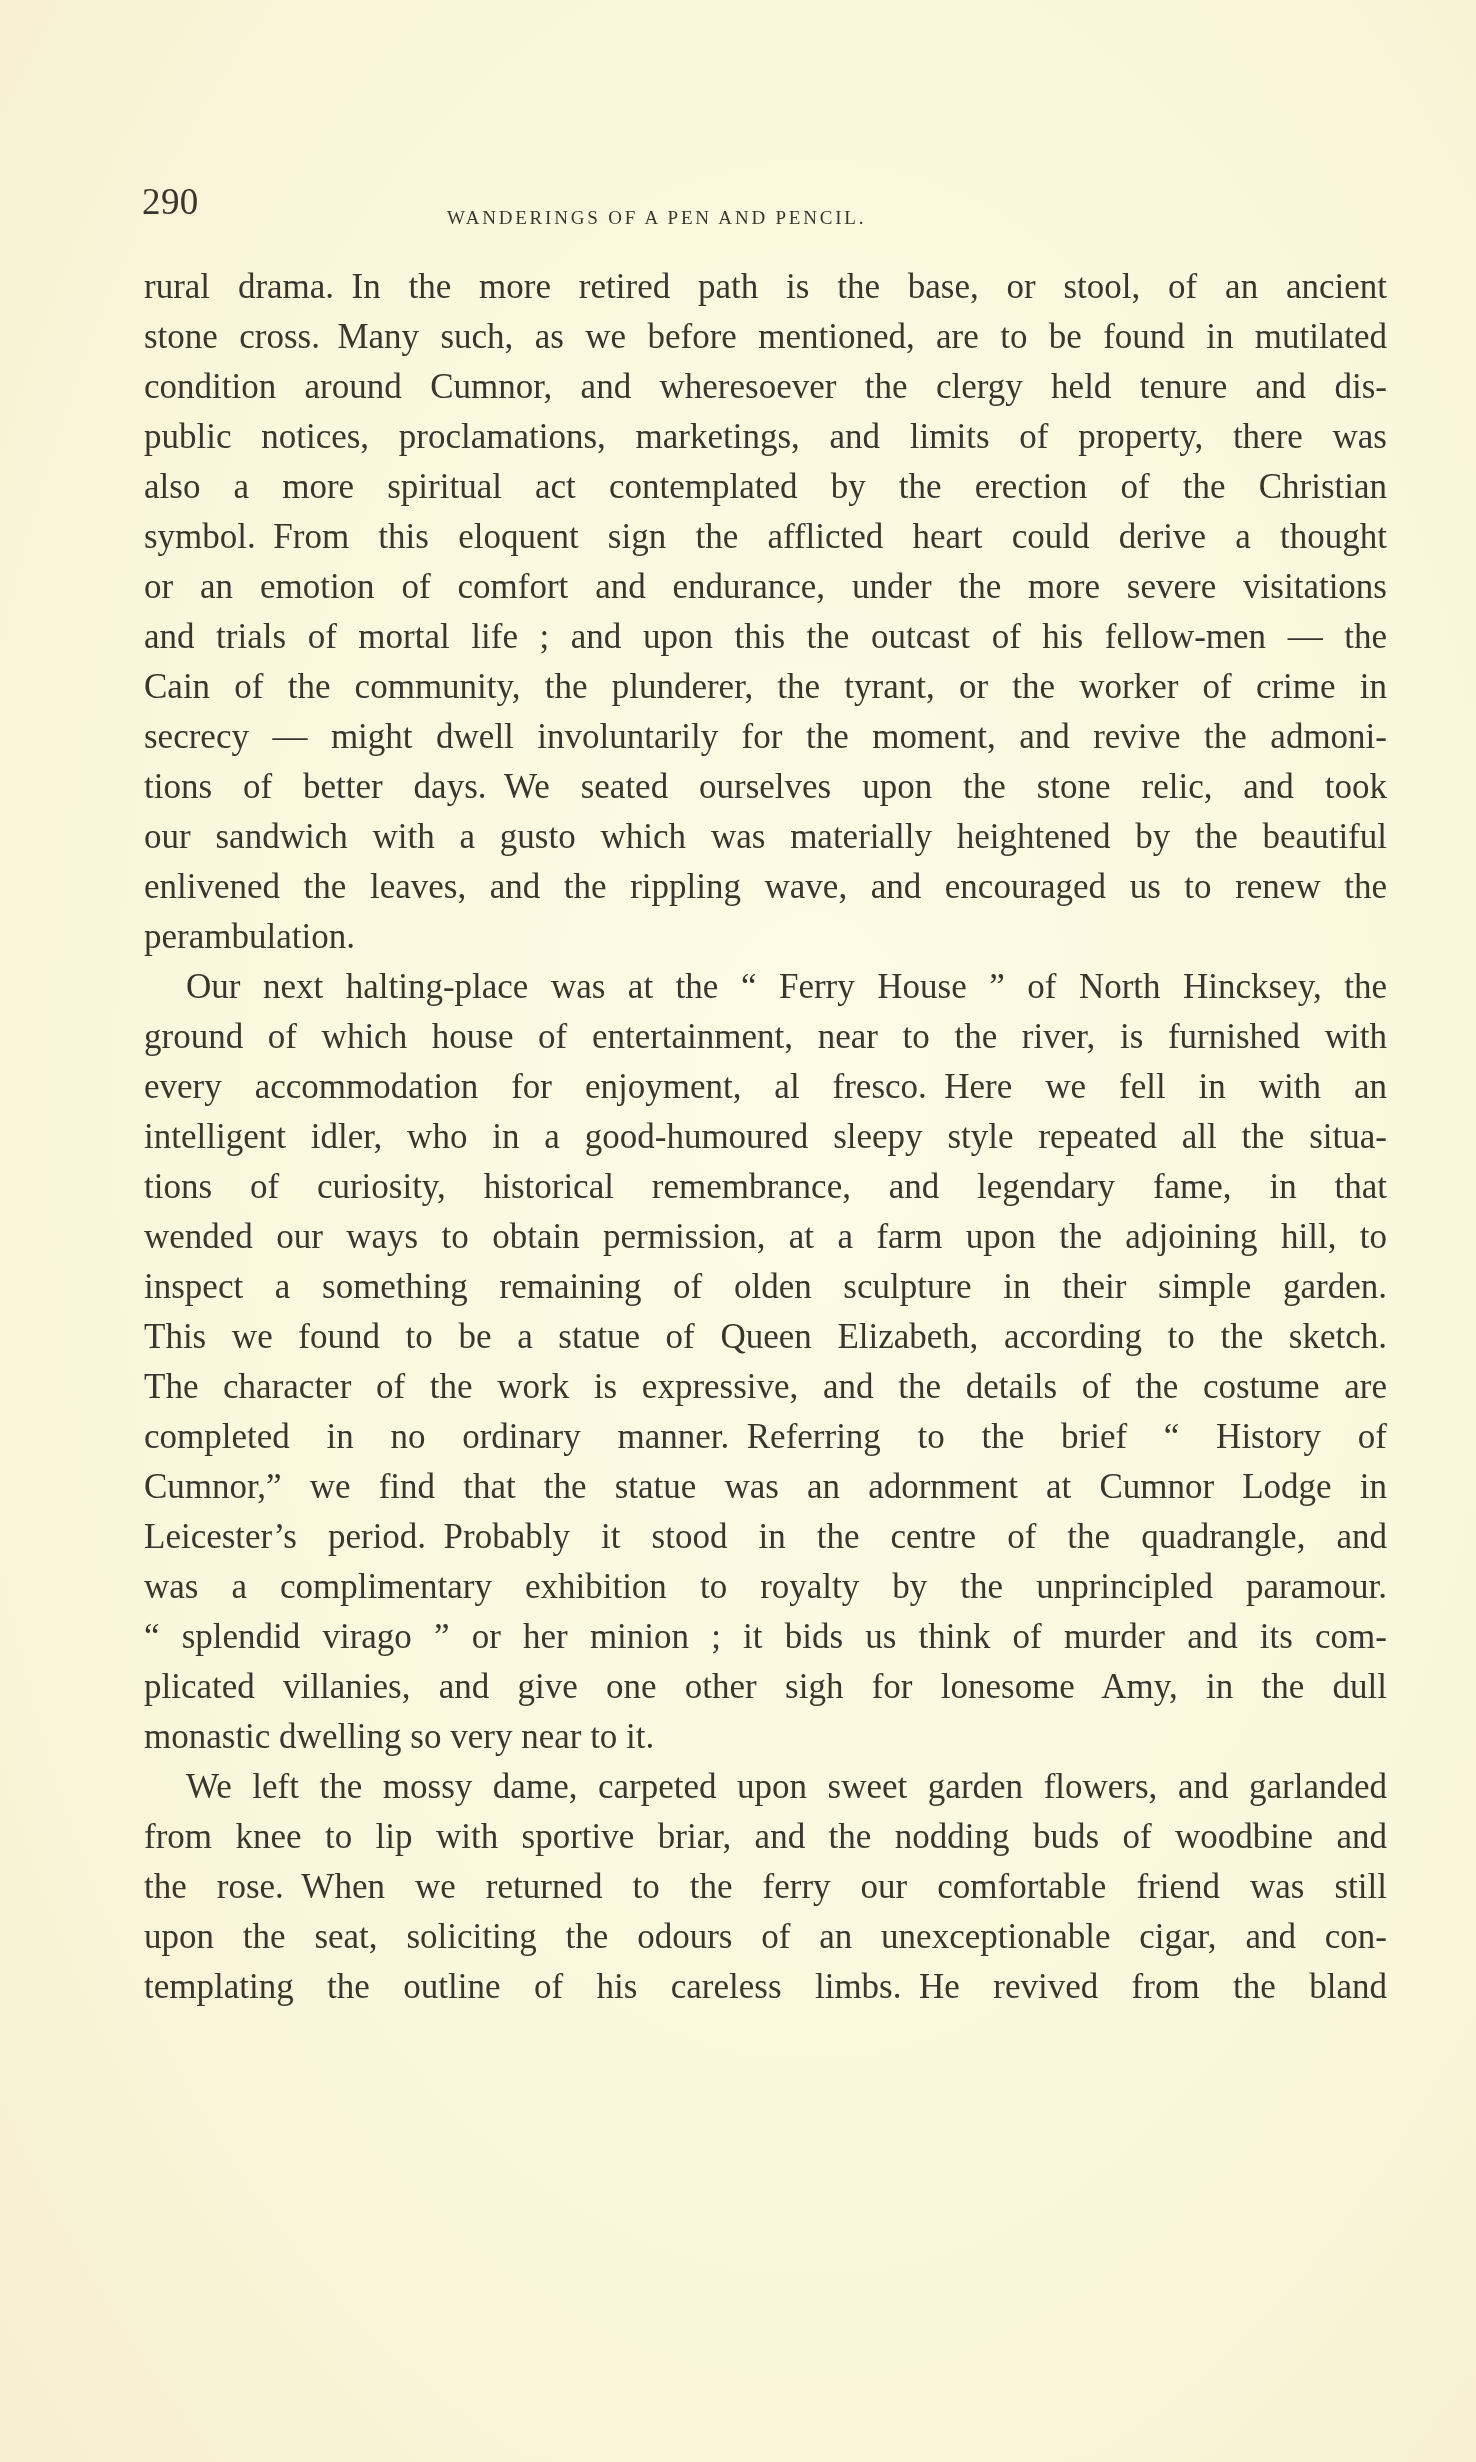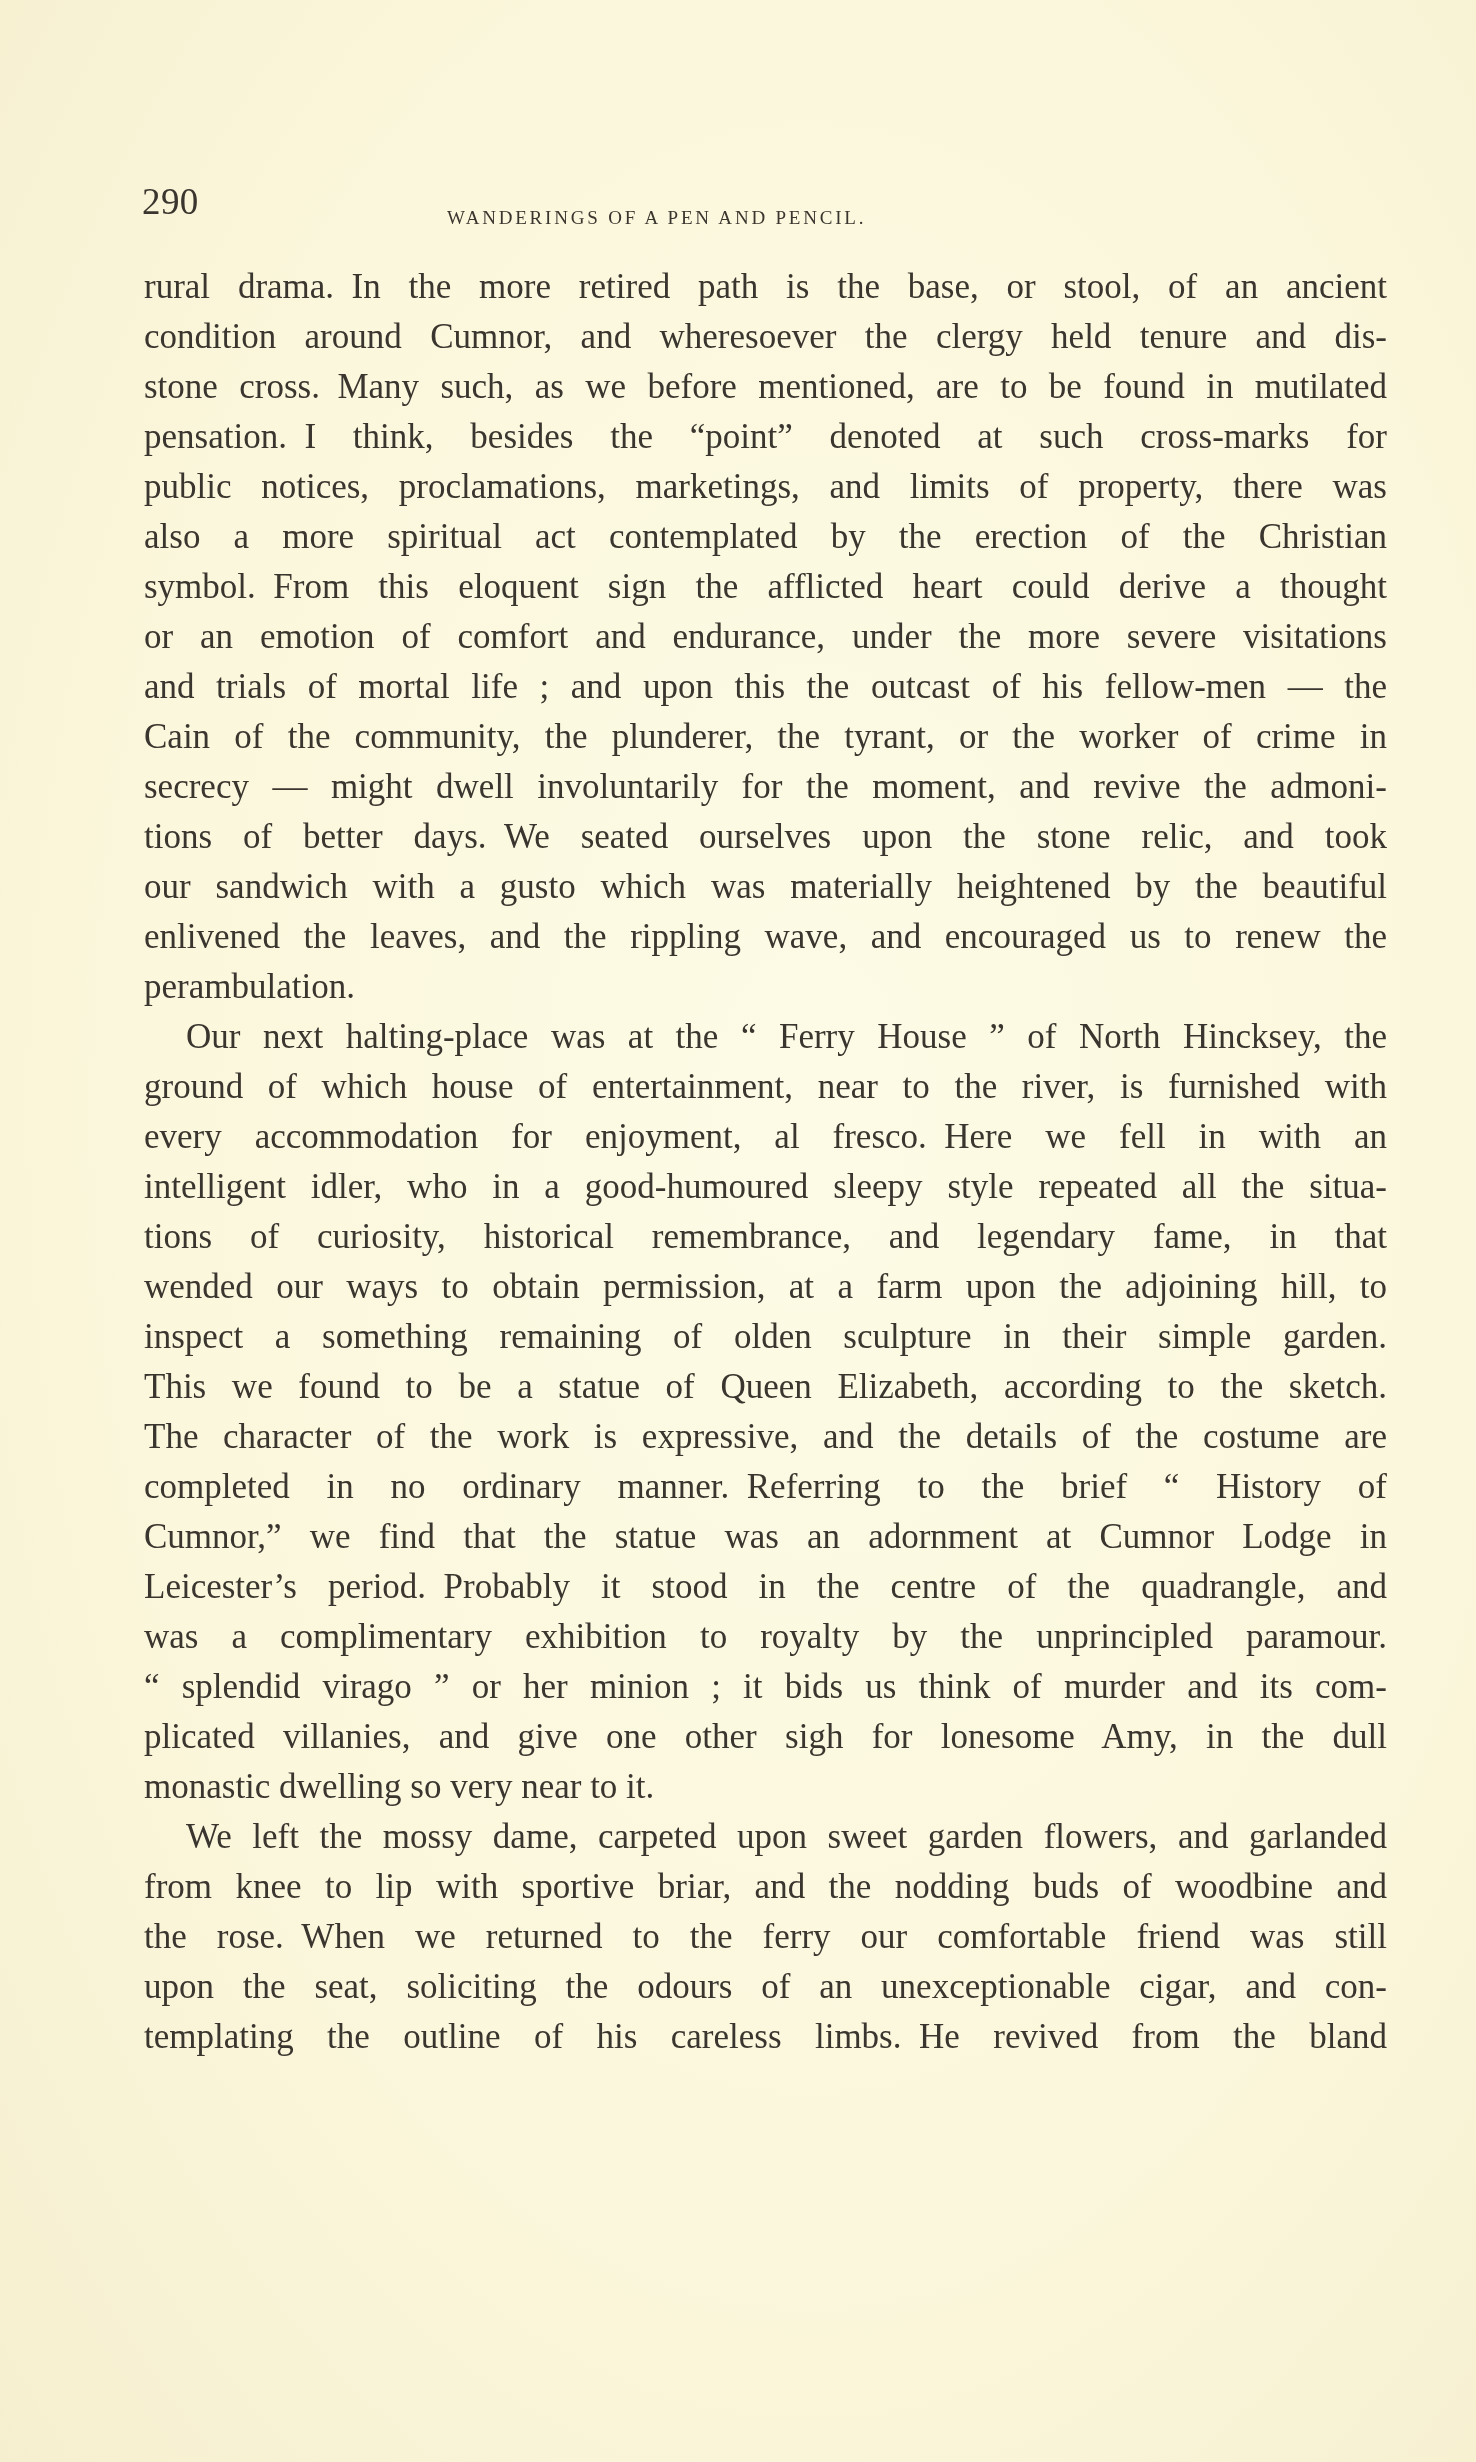--- a/index.html
+++ b/index.html
@@ -78,23 +78,22 @@
 
 <div class="page">
   <div class="running-head">
     <span class="page-number">290</span>
     <span class="running-title">WANDERINGS OF A PEN AND PENCIL.</span>
   </div>
 
   <div class="body-text" id="body-text">
       <div>
         <span class="line">rural drama. In the more retired path is the base, or stool, of an ancient</span>
+        <span class="line">stone cross. Many such, as we before mentioned, are to be found in mutilated</span>
         <span class="line">condition around Cumnor, and wheresoever the clergy held tenure and dis-</span>
-        <span class="line">stone cross. Many such, as we before mentioned, are to be found in mutilated</span>
-        <span class="line">pensation. I think, besides the “point” denoted at such cross-marks for</span>
         <span class="line">public notices, proclamations, marketings, and limits of property, there was</span>
         <span class="line">also a more spiritual act contemplated by the erection of the Christian</span>
         <span class="line">symbol. From this eloquent sign the afflicted heart could derive a thought</span>
         <span class="line">or an emotion of comfort and endurance, under the more severe visitations</span>
         <span class="line">and trials of mortal life ; and upon this the outcast of his fellow-men — the</span>
         <span class="line">Cain of the community, the plunderer, the tyrant, or the worker of crime in</span>
         <span class="line">secrecy — might dwell involuntarily for the moment, and revive the admoni-</span>
         <span class="line">tions of better days. We seated ourselves upon the stone relic, and took</span>
         <span class="line">our sandwich with a gusto which was materially heightened by the beautiful</span>
         <span class="line">enlivened the leaves, and the rippling wave, and encouraged us to renew the</span>

